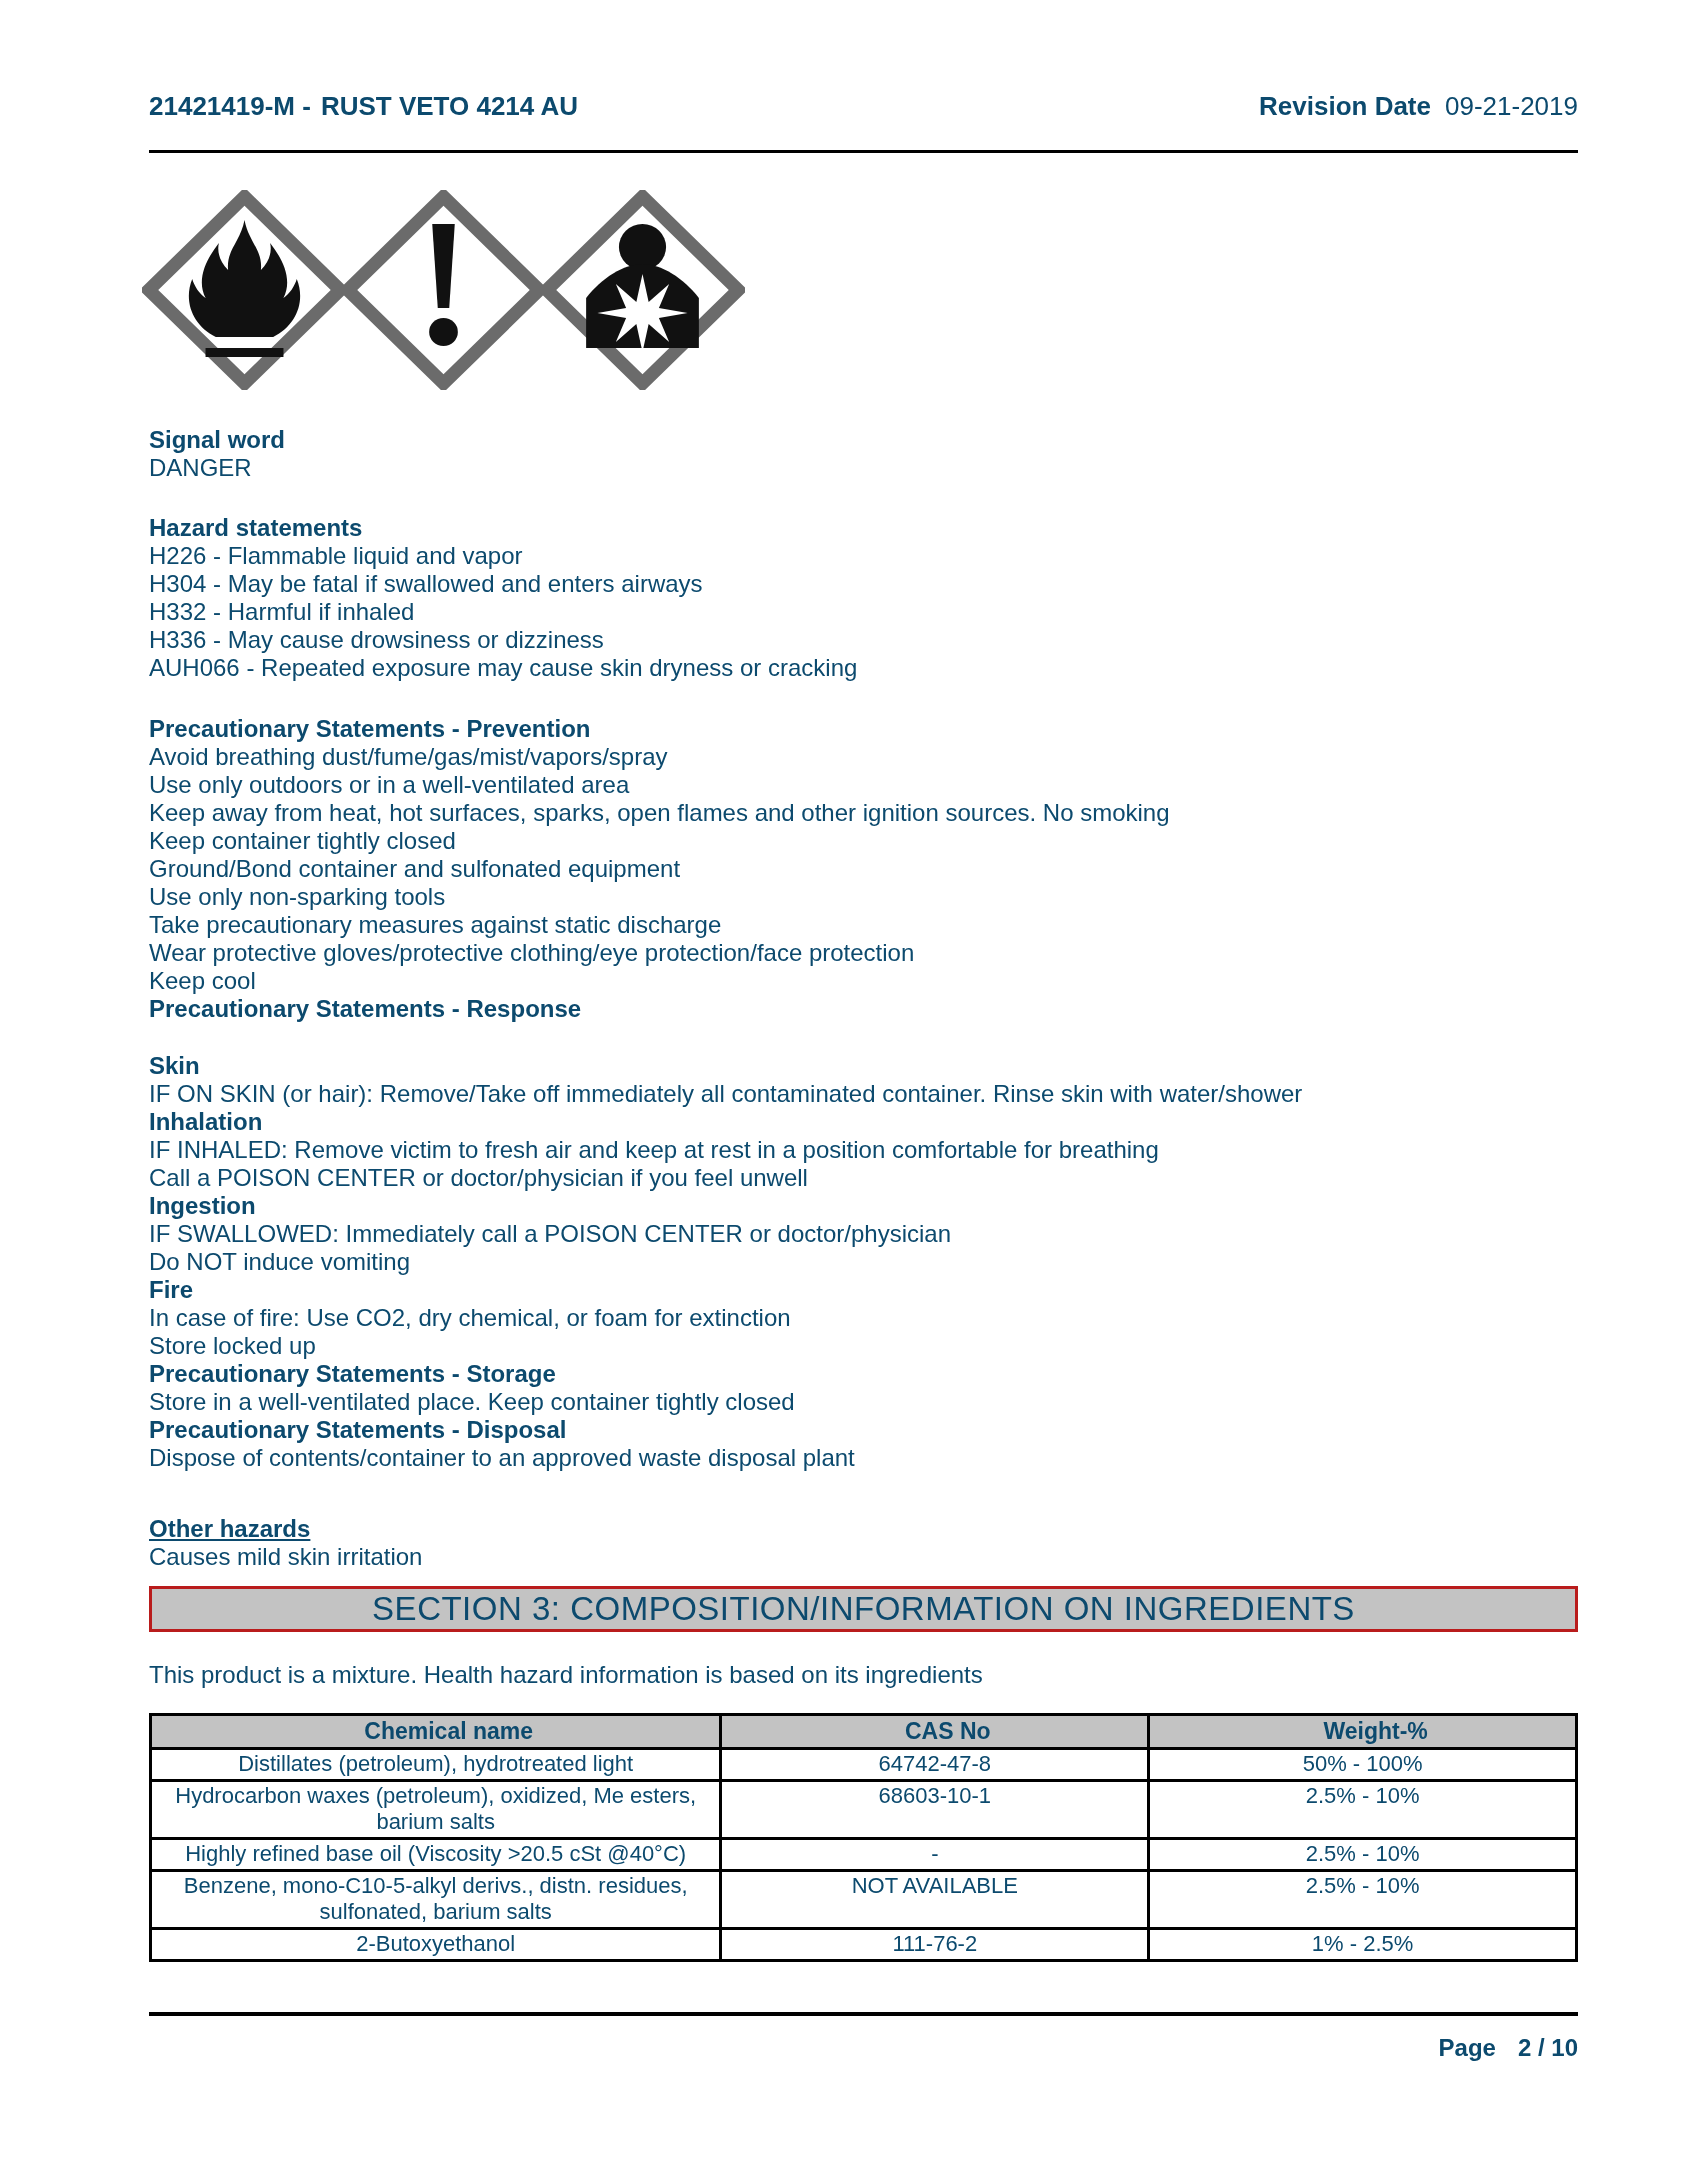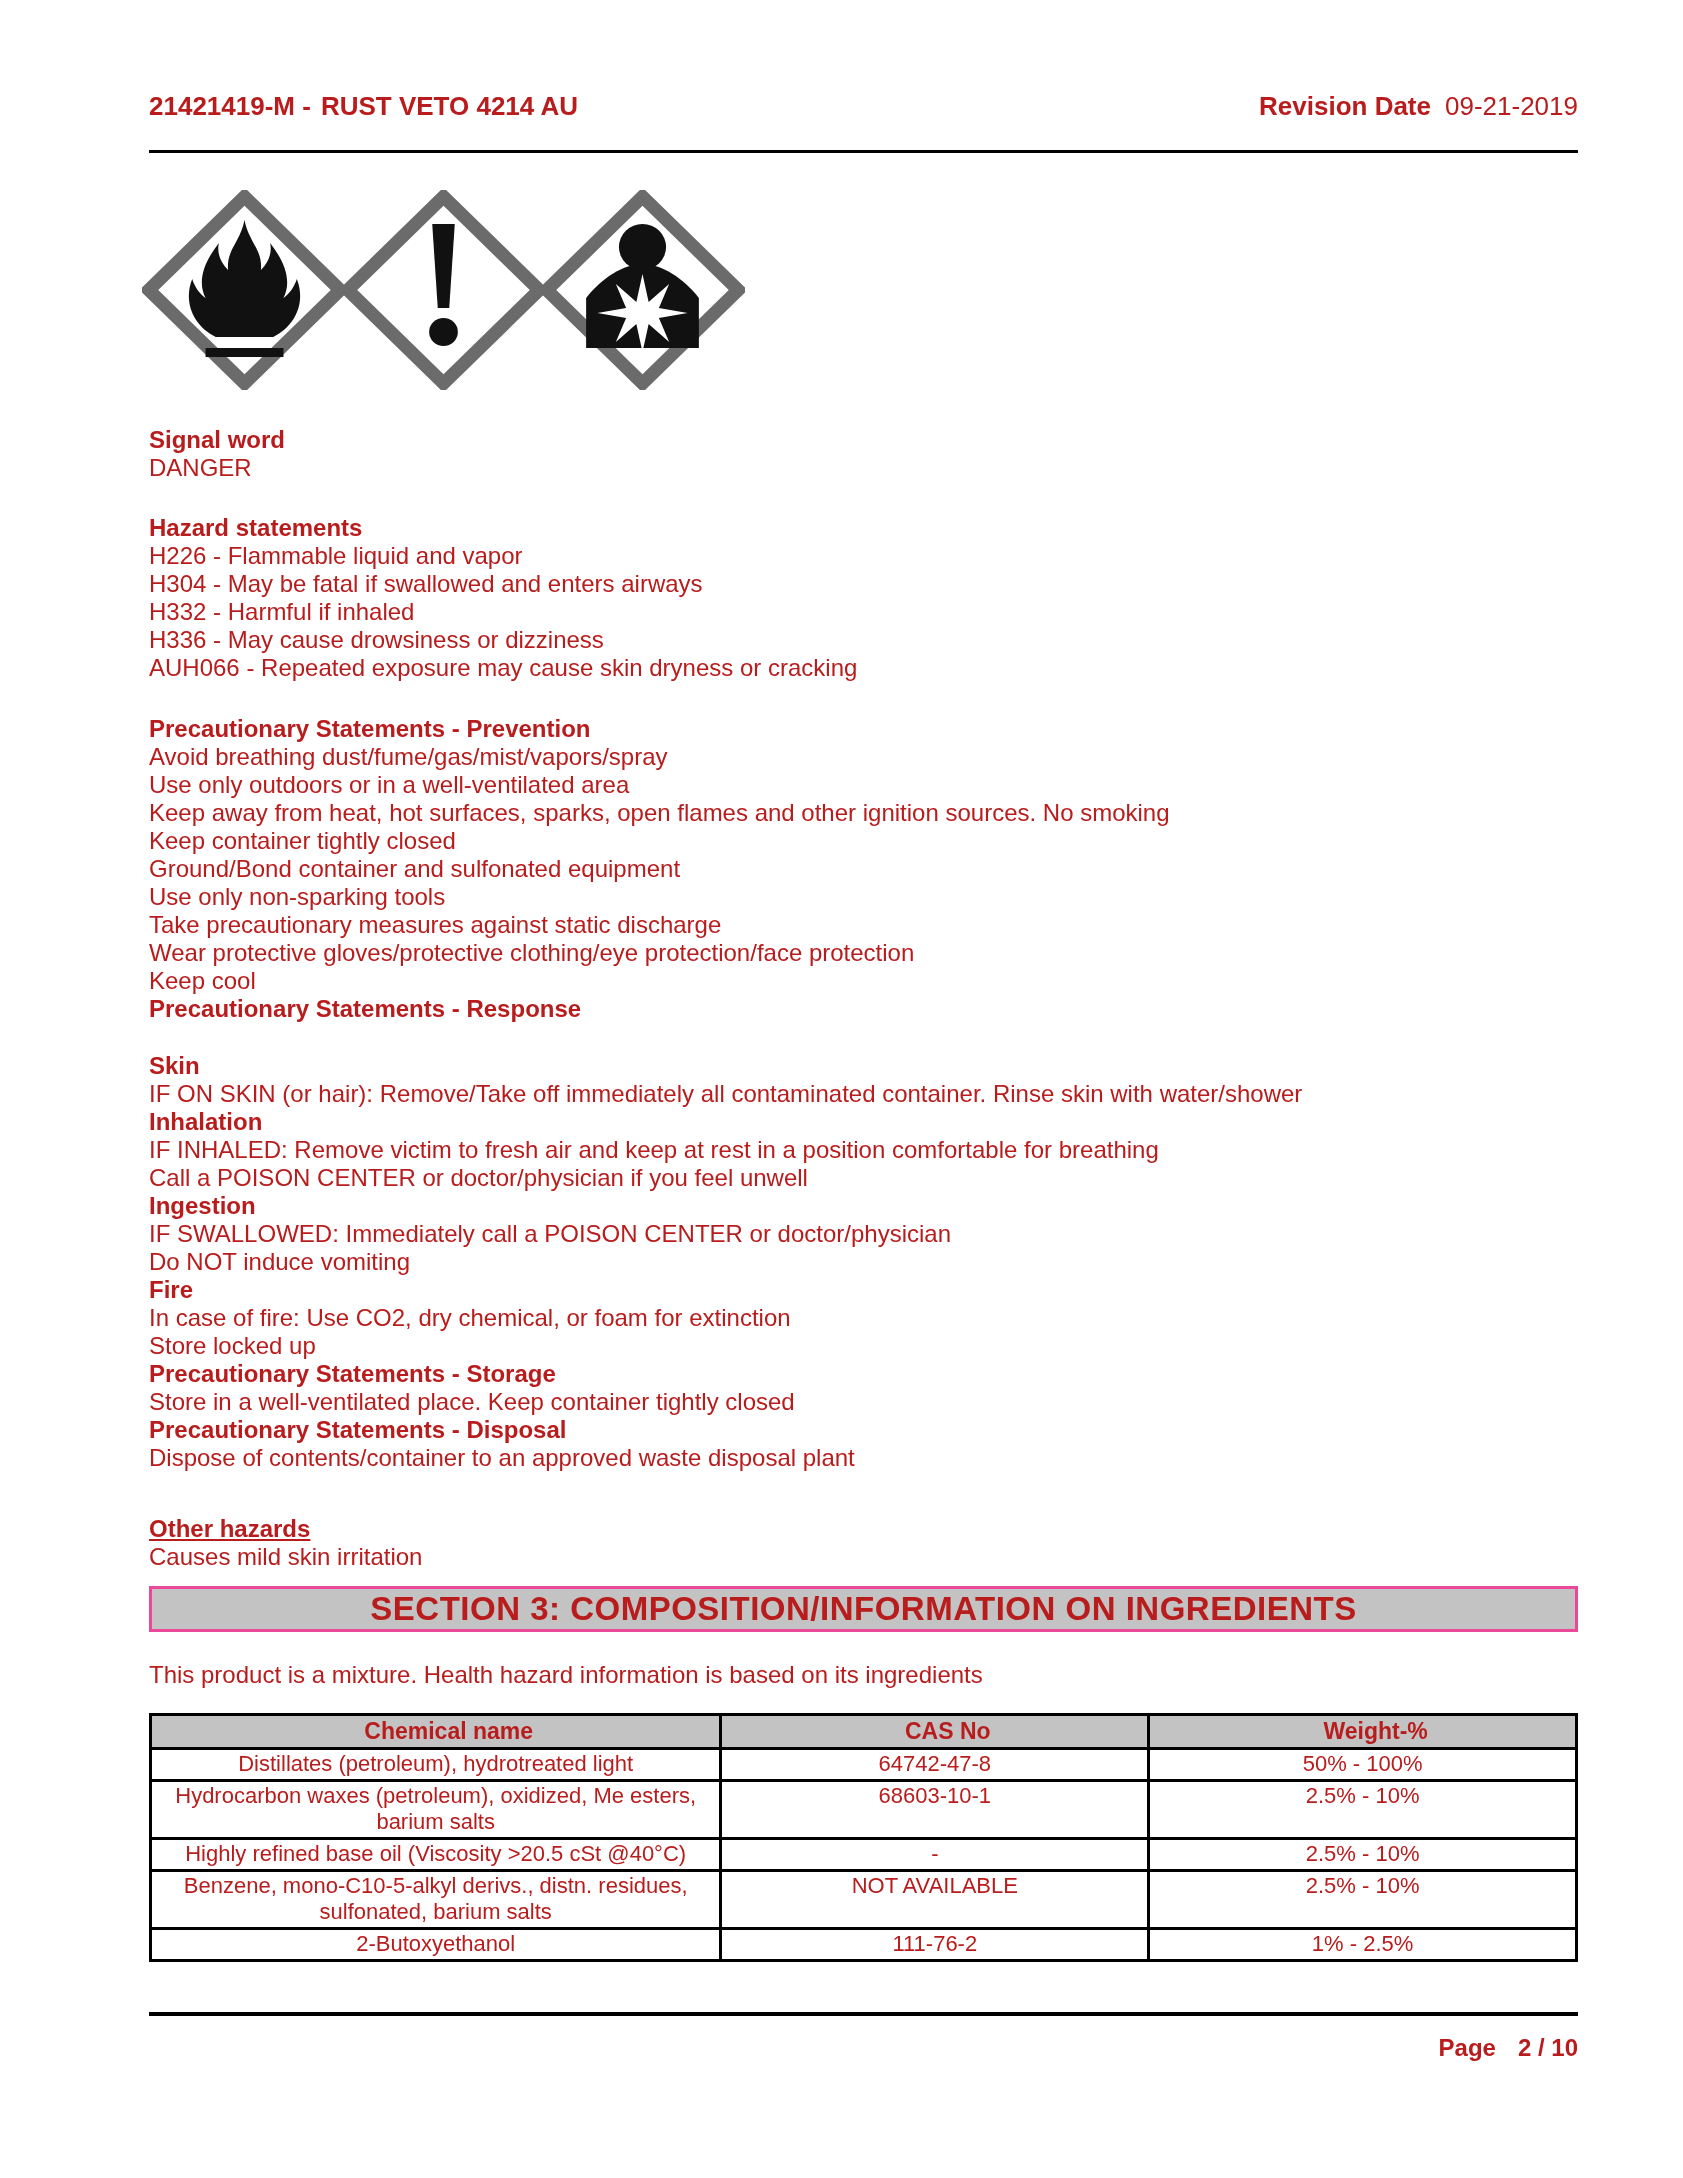--- a/index.html
+++ b/index.html
@@ -1,18 +1,18 @@
 <!DOCTYPE html>
 <html style="--bar-gray: #c3c3c3; --diamond-border: #6b6b6b;"><head>
 <meta charset="utf-8">
 <style>
   html,body { margin:0; padding:0; background:#e8e8e8; }
   .page {
     position:relative; width:1683px; height:2178px; background:#ffffff;
-    color:#b91c1c; font-family:"Liberation Sans","DejaVu Sans",sans-serif;
+    color:#0c4a6e; font-family:"Liberation Sans","DejaVu Sans",sans-serif;
     font-size:24px; overflow:hidden; margin:0 auto;
   }
   .abs { position:absolute; }
   .col { position:absolute; left:149px; width:1429px; }
   .ln { line-height:28px; }
   .b { font-weight:bold; }
   .u { text-decoration:underline; }
   .rule { position:absolute; left:149px; width:1429px; background:#000; }
 
   
@@ -23,23 +23,23 @@
 
   
   .picto-row { top:190px; left:142px; display:flex; }
   .picto { width:205px; height:200px; margin-right:-6px; }
   .diamond { fill:#fff; stroke:var(--diamond-border,#6b6b6b); stroke-width:6.5; }
   .glyph { fill:#111; }
   .glyph-w { fill:#fff; }
 
   
   .secbar { top:1586px; left:149px; width:1423px; height:40px;
-            background:var(--bar-gray,#c3c3c3); border:3px solid #ec4899;
+            background:var(--bar-gray,#c3c3c3); border:3px solid #b91c1c;
             display:flex; align-items:center; justify-content:center;
-            font-weight:bold; font-size:33px; letter-spacing:0.5px; }
+            font-weight:normal; font-size:33px; letter-spacing:0.5px; }
 
   
   .tblwrap { top:1713px; left:149px; width:1429px; }
   table { border-collapse:collapse; width:100%; table-layout:fixed; }
   th, td { border:3px solid #000; text-align:center; vertical-align:top;
            padding:1px 6px 2px 6px; font-size:22px; line-height:26px; }
   th { background:var(--bar-gray,#c3c3c3); font-size:23px; height:28px; vertical-align:middle;padding-left:32px; }
   col.c1 { width:40%; } col.c2 { width:30%; } col.c3 { width:30%; }
 
   

